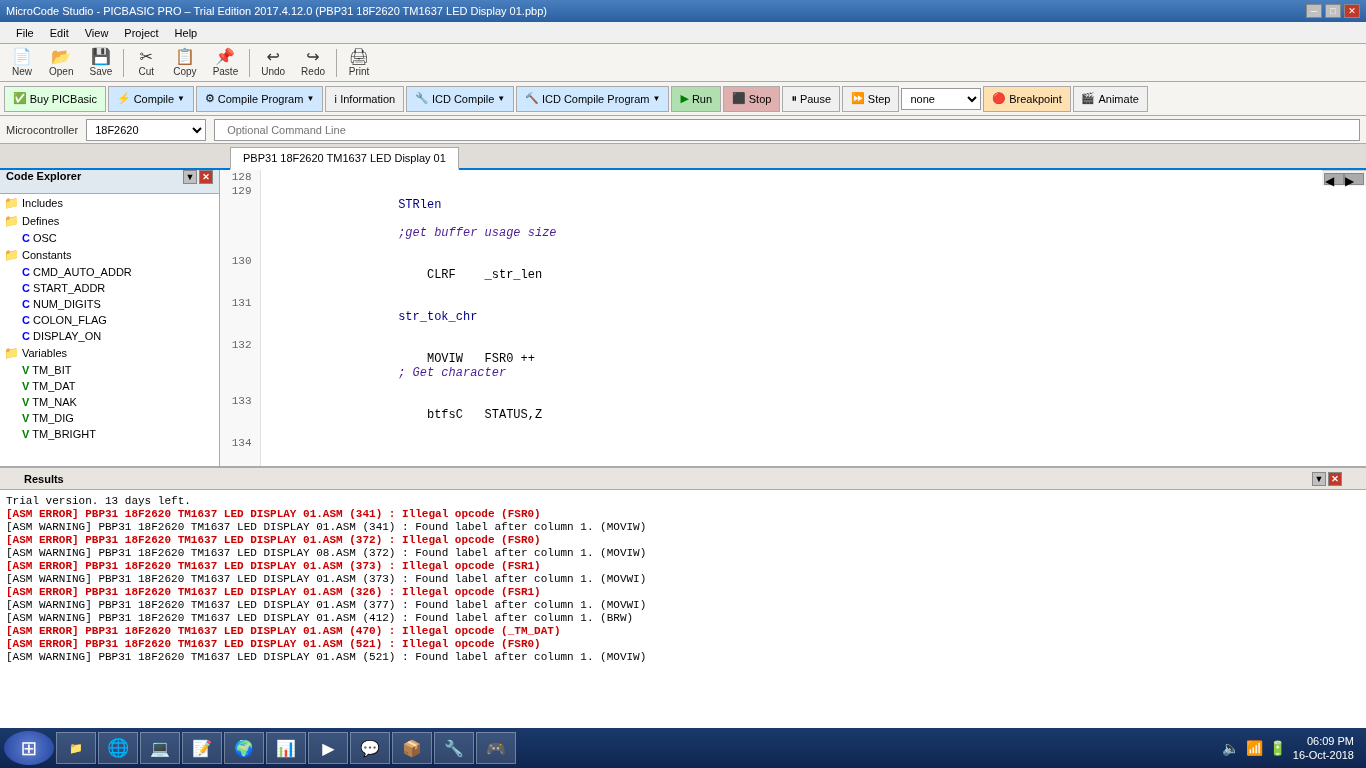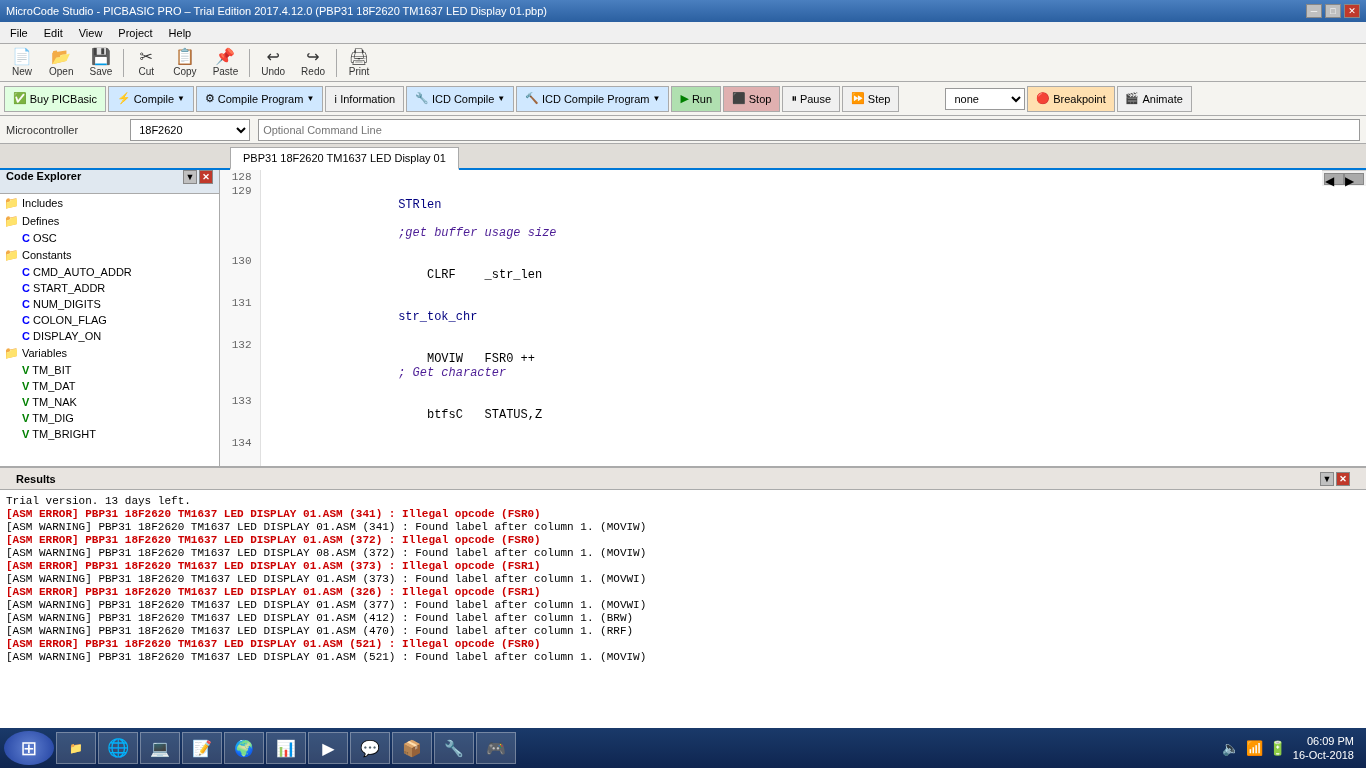--- a/index.html
+++ b/index.html
@@ -27,21 +27,21 @@
     }
     .title-btn.close { background: #c0392b; color: white; }
 
     
     #menu-bar {
       background: #f0f0f0;
       height: 22px;
       display: flex;
       align-items: center;
       border-bottom: 1px solid #aaa;
-      padding: 0 2px;
+      padding: 0 8px;
     }
     .menu-item {
       padding: 2px 8px;
       font-size: 11px;
       cursor: pointer;
       color: #000;
     }
 
     
     #toolbar {
@@ -109,28 +109,27 @@
       gap: 8px;
     }
     .cmd-label { font-size: 11px; color: #333; }
     .cmd-select {
       height: 22px;
       border: 1px solid #999;
       background: white;
       font-size: 11px;
       padding: 0 4px;
       width: 120px;
-      margin-left: 44px;
     }
     .cmd-input {
       height: 22px;
       border: 1px solid #999;
       background: white;
       font-size: 11px;
-      padding: 0 4px;
+      padding: 0 12px;
       flex: 1;
     }
     
     
     #app-body {
       display: flex;
       flex-direction: column;
       height: calc(768px - 22px - 22px - 38px - 34px - 28px);
     }
 
@@ -267,21 +266,21 @@
       border-top: 2px solid #aaa;
       display: flex;
       flex-direction: column;
     }
     #results-header {
       background: #e8e4e0;
       height: 22px;
       display: flex;
       align-items: center;
       justify-content: space-between;
-      padding: 0 16px;
+      padding: 0 24px;
       border-bottom: 1px solid #aaa;
       font-size: 11px;
       font-weight: bold;
     }
     #results-header-btns { display: flex; gap: 2px; }
     .results-hbtn {
       width: 14px; height: 14px;
       font-size: 9px;
       display: flex; align-items: center; justify-content: center;
       background: #c0c0c0; border: 1px solid #888; cursor: pointer;
@@ -664,22 +663,22 @@
         </div>
         <div class="result-line result-error">
           <span>[ASM ERROR] PBP31 18F2620 TM1637 LED DISPLAY 01.ASM (326) : Illegal opcode (FSR1)</span>
         </div>
         <div class="result-line result-warning">
           <span>[ASM WARNING] PBP31 18F2620 TM1637 LED DISPLAY 01.ASM (377) : Found label after column 1. (MOVWI)</span>
         </div>
         <div class="result-line result-warning">
           <span>[ASM WARNING] PBP31 18F2620 TM1637 LED DISPLAY 01.ASM (412) : Found label after column 1. (BRW)</span>
         </div>
-        <div class="result-line result-warning">
-          <span>[ASM WARNING] PBP31 18F2620 TM1637 LED DISPLAY 01.ASM (470) : Found label after column 1. (RRF)</span>
+        <div class="result-line result-error">
+          <span>[ASM ERROR] PBP31 18F2620 TM1637 LED DISPLAY 01.ASM (470) : Illegal opcode (_TM_DAT)</span>
         </div>
         <div class="result-line result-error">
           <span>[ASM ERROR] PBP31 18F2620 TM1637 LED DISPLAY 01.ASM (521) : Illegal opcode (FSR0)</span>
         </div>
         <div class="result-line result-warning">
           <span>[ASM WARNING] PBP31 18F2620 TM1637 LED DISPLAY 01.ASM (521) : Found label after column 1. (MOVIW)</span>
         </div>
       </div>
     </div>
 

